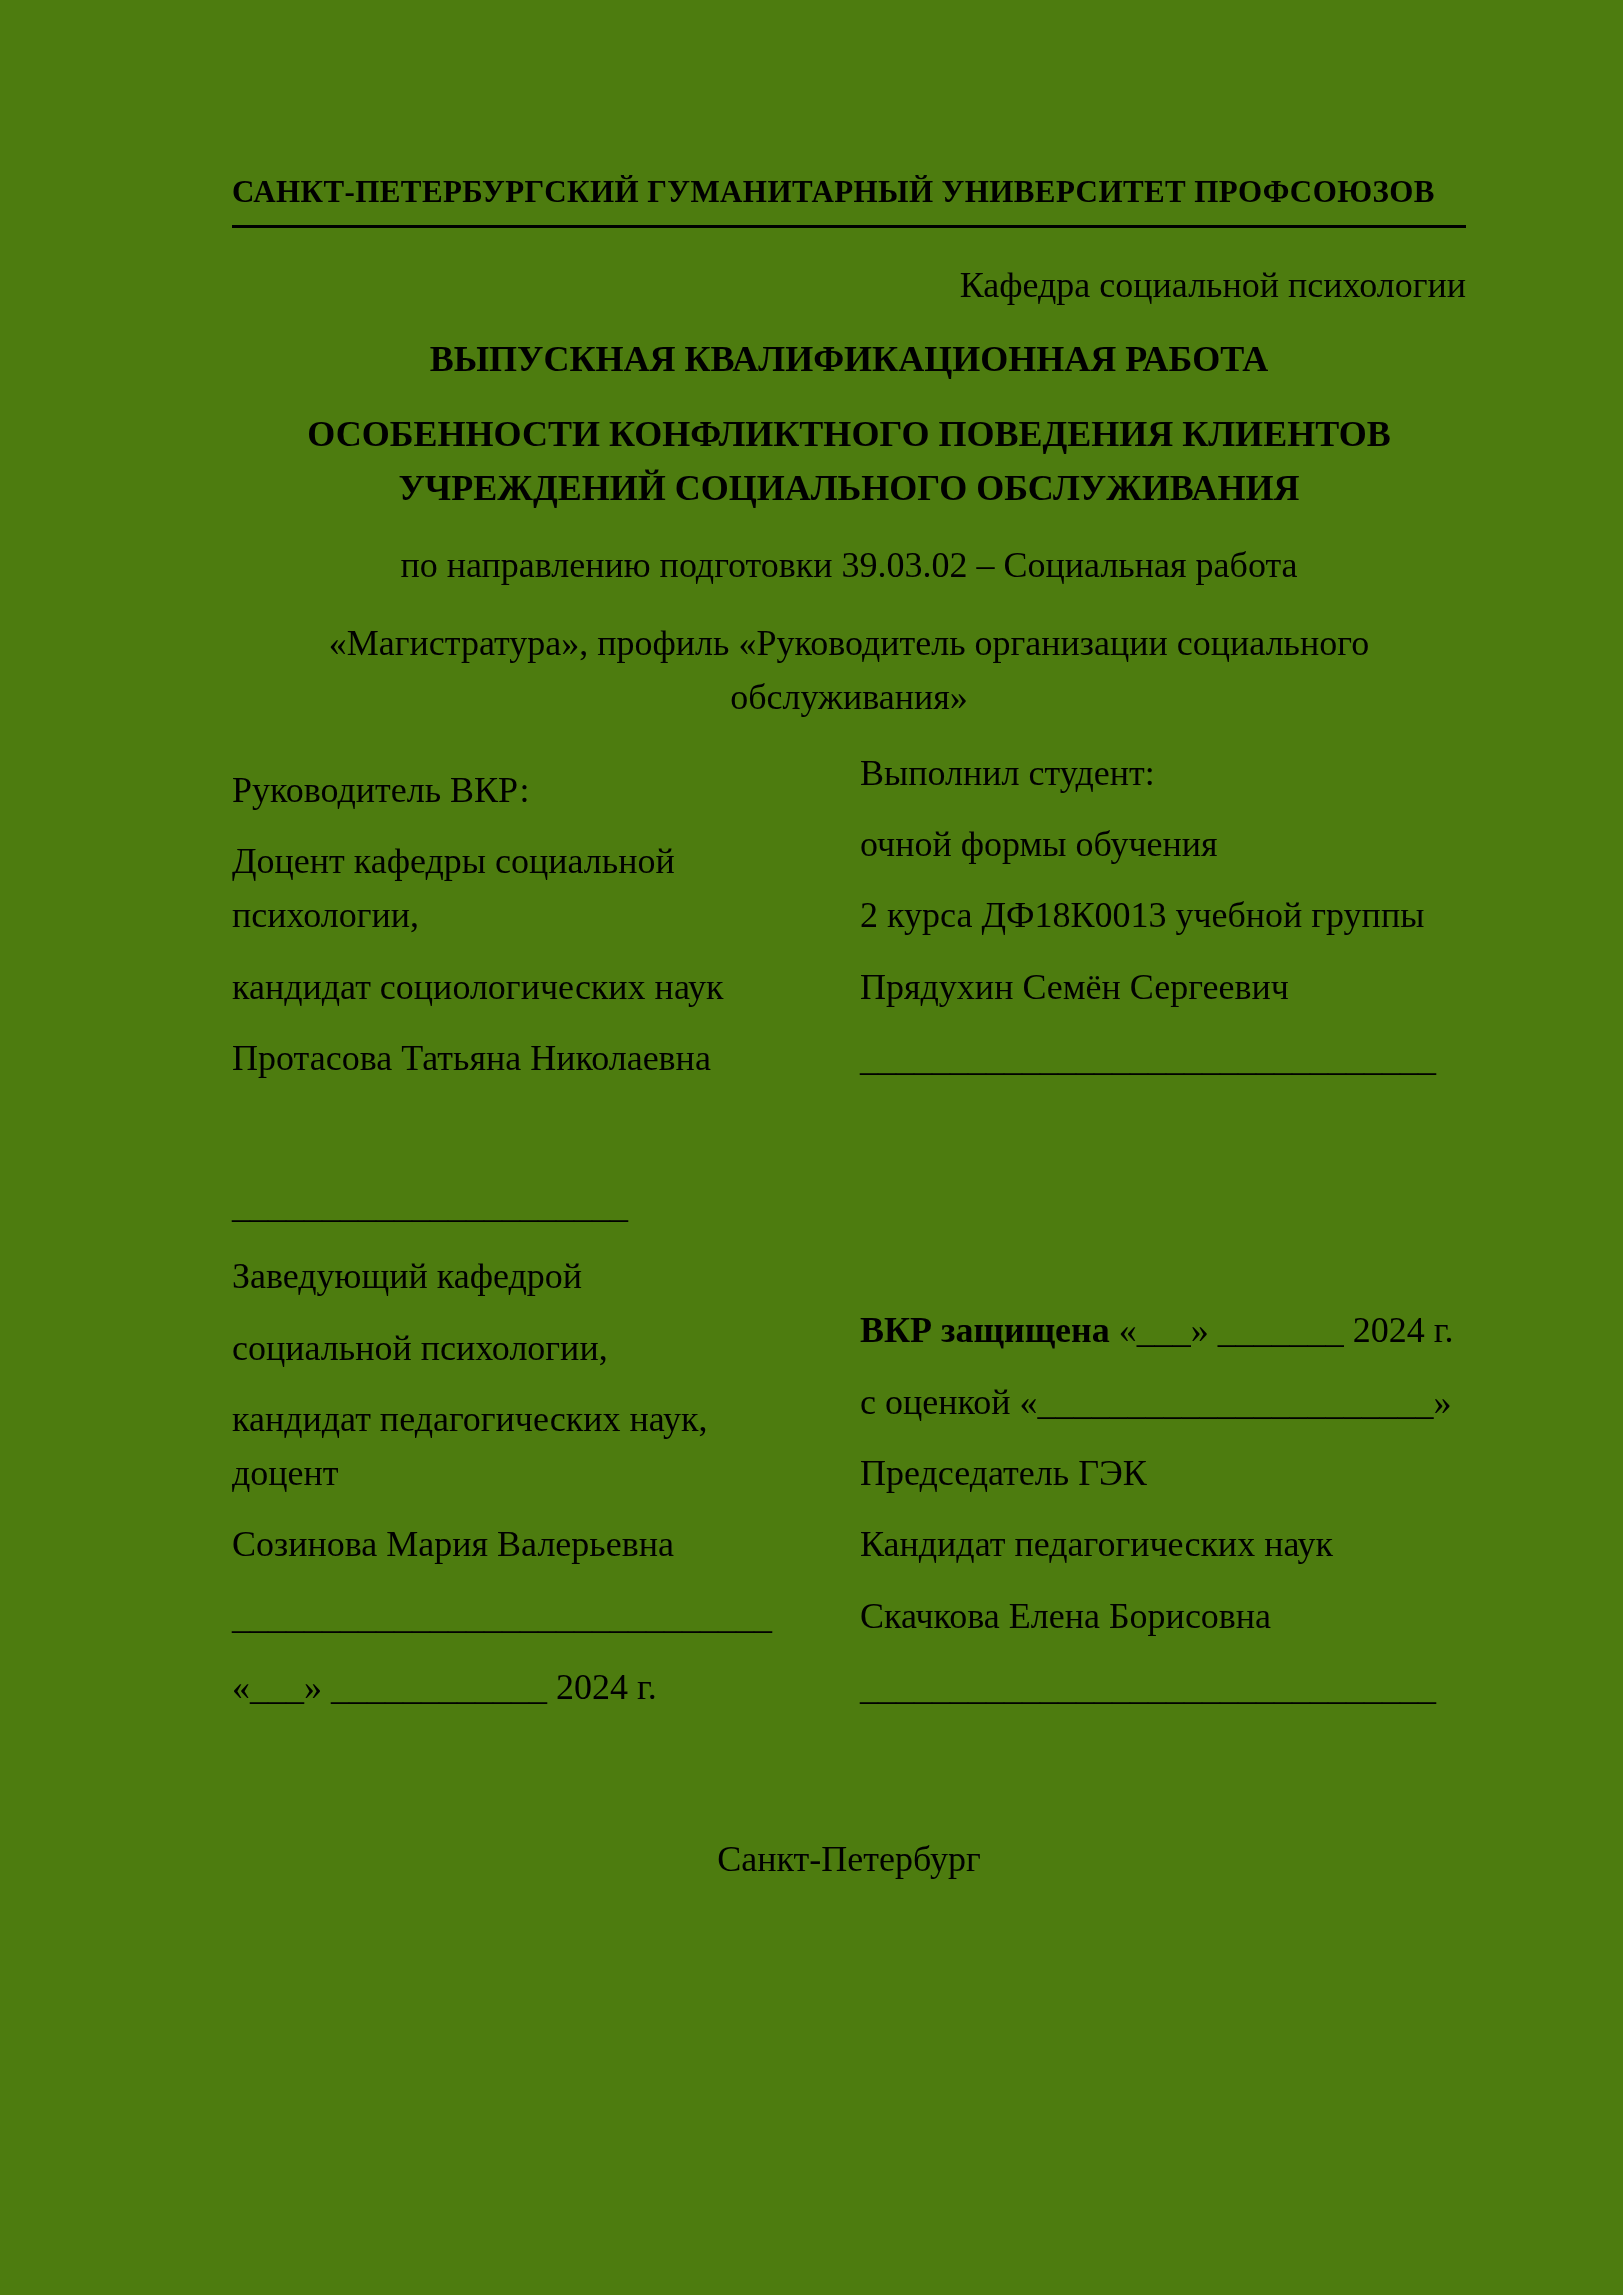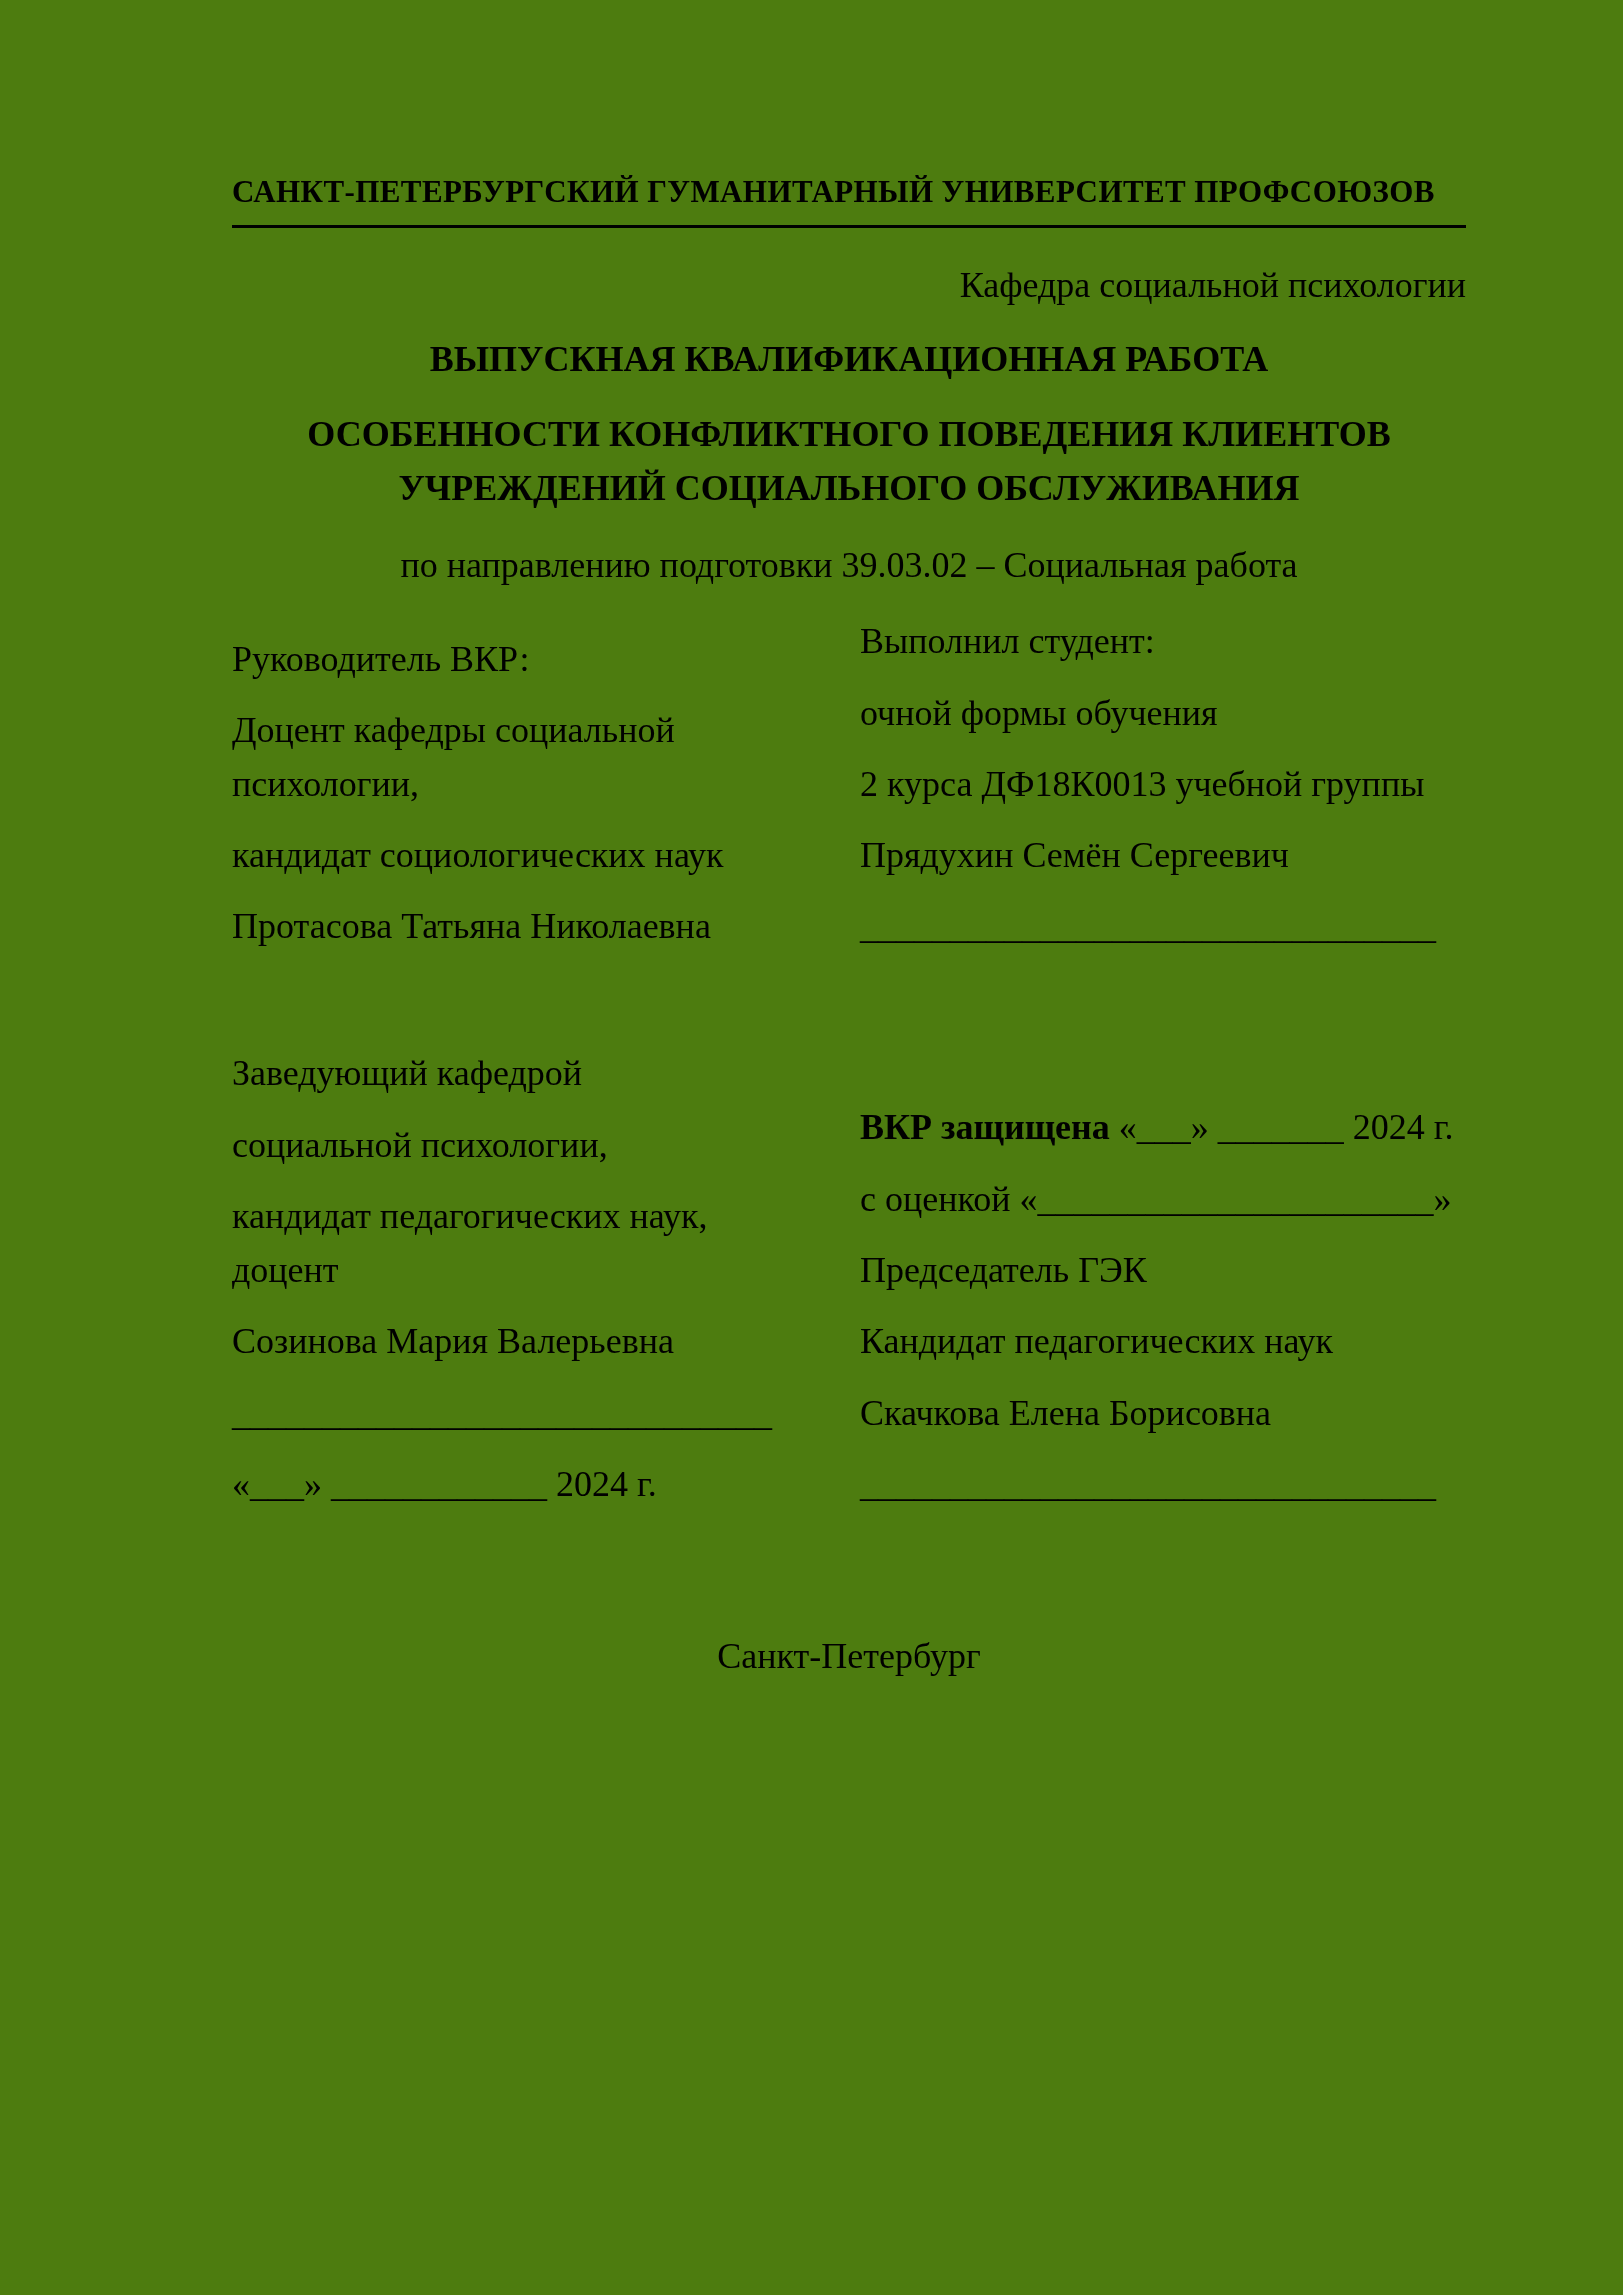--- a/index.html
+++ b/index.html
@@ -60,39 +60,41 @@
 
 
   <p class="department">Кафедра социальной психологии</p>
 
   <p class="worktype">ВЫПУСКНАЯ КВАЛИФИКАЦИОННАЯ РАБОТА</p>
 
   <p class="title">ОСОБЕННОСТИ КОНФЛИКТНОГО ПОВЕДЕНИЯ КЛИЕНТОВ УЧРЕЖДЕНИЙ СОЦИАЛЬНОГО ОБСЛУЖИВАНИЯ</p>
 
   <p class="direction">по направлению подготовки 39.03.02 – Социальная работа</p>
 
+  <p class="program">«Магистратура», профиль «Руководитель организации социального обслуживания»</p>
 
   <div class="row row1">
     <div class="col-left">
       <p>Руководитель ВКР:</p>
       <p>Доцент кафедры социальной психологии,</p>
       <p>кандидат социологических наук</p>
       <p>Протасова Татьяна Николаевна</p>
     </div>
     <div class="col-right">
       <p>Выполнил студент:</p>
       <p>очной формы обучения</p>
       <p>2 курса ДФ18К0013 учебной группы</p>
       <p>Прядухин Семён Сергеевич</p>
       <p class="sig">________________________________</p>
     </div>
   </div>
 
   <div class="row row2">
     <div class="col-left">
+      <p class="sig">______________________</p>
       <p>Заведующий кафедрой</p>
       <p>социальной психологии,</p>
       <p>кандидат педагогических наук, доцент</p>
       <p>Созинова Мария Валерьевна</p>
       <p class="sig">______________________________</p>
       <p>«___» ____________ 2024 г.</p>
     </div>
     <div class="col-right">
       <p class="nowrap"><strong>ВКР защищена</strong><span> «___» _______ 2024 г.</span></p>
       <p>с оценкой «______________________»</p>

